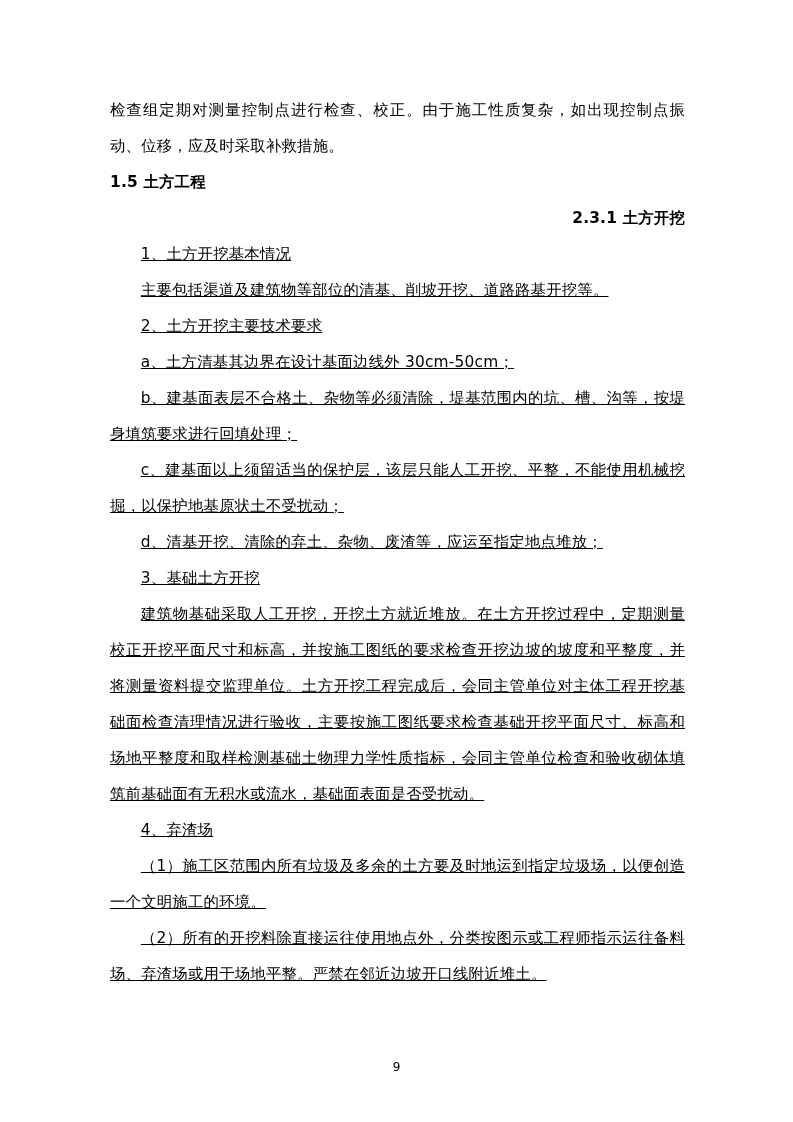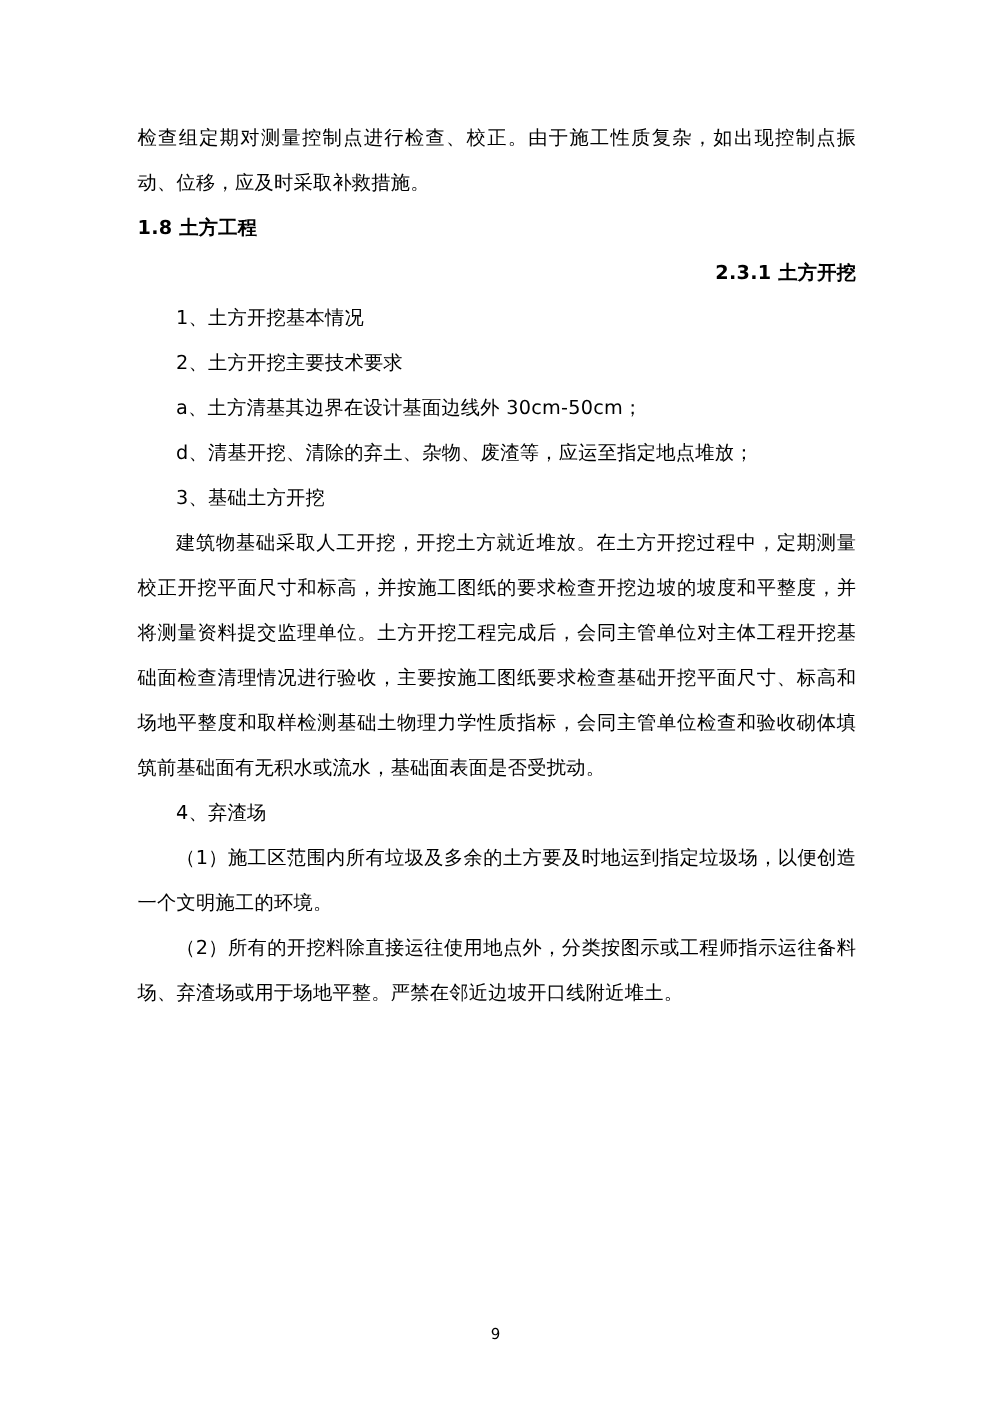--- a/index.html
+++ b/index.html
@@ -25,20 +25,21 @@
   .body-text {
     font-size: 15.4px;
     line-height: 36px;
     text-align: justify;
     text-justify: inter-ideograph;
     margin: 0;
     letter-spacing: 0.2px;
   }
   .indent-2 {
     text-indent: 2em;
+    text-decoration: underline;
   }
   .heading-2 {
     font-size: 15.4px;
     line-height: 36px;
     font-weight: bold;
     margin: 0;
     letter-spacing: 0.2px;
   }
   .heading-3 {
     font-size: 15.4px;
@@ -60,27 +61,30 @@
   }
 </style>
 </head>
 <body>
 
 <div class="page">
   <div class="content">
 
     <p class="body-text">检查组定期对测量控制点进行检查、校正。由于施工性质复杂，如出现控制点振动、位移，应及时采取补救措施。</p>
 
-    <h2 class="heading-2">1.8 土方工程</h2>
+    <h2 class="heading-2">1.5 土方工程</h2>
 
     <h3 class="heading-3">2.3.1  土方开挖</h3>
 
     <p class="body-text indent-2">1、土方开挖基本情况</p>
+    <p class="body-text indent-2">主要包括渠道及建筑物等部位的清基、削坡开挖、道路路基开挖等。</p>
     <p class="body-text indent-2">2、土方开挖主要技术要求</p>
     <p class="body-text indent-2">a、土方清基其边界在设计基面边线外 30cm-50cm；</p>
+    <p class="body-text indent-2">b、建基面表层不合格土、杂物等必须清除，堤基范围内的坑、槽、沟等，按堤身填筑要求进行回填处理；</p>
+    <p class="body-text indent-2">c、建基面以上须留适当的保护层，该层只能人工开挖、平整，不能使用机械挖掘，以保护地基原状土不受扰动；</p>
     <p class="body-text indent-2">d、清基开挖、清除的弃土、杂物、废渣等，应运至指定地点堆放；</p>
     <p class="body-text indent-2">3、基础土方开挖</p>
     <p class="body-text indent-2">建筑物基础采取人工开挖，开挖土方就近堆放。在土方开挖过程中，定期测量校正开挖平面尺寸和标高，并按施工图纸的要求检查开挖边坡的坡度和平整度，并将测量资料提交监理单位。土方开挖工程完成后，会同主管单位对主体工程开挖基础面检查清理情况进行验收，主要按施工图纸要求检查基础开挖平面尺寸、标高和场地平整度和取样检测基础土物理力学性质指标，会同主管单位检查和验收砌体填筑前基础面有无积水或流水，基础面表面是否受扰动。</p>
     <p class="body-text indent-2">4、弃渣场</p>
     <p class="body-text indent-2">（1）施工区范围内所有垃圾及多余的土方要及时地运到指定垃圾场，以便创造一个文明施工的环境。</p>
     <p class="body-text indent-2">（2）所有的开挖料除直接运往使用地点外，分类按图示或工程师指示运往备料场、弃渣场或用于场地平整。严禁在邻近边坡开口线附近堆土。</p>
 
   </div>
 
   <div class="page-number">9</div>

